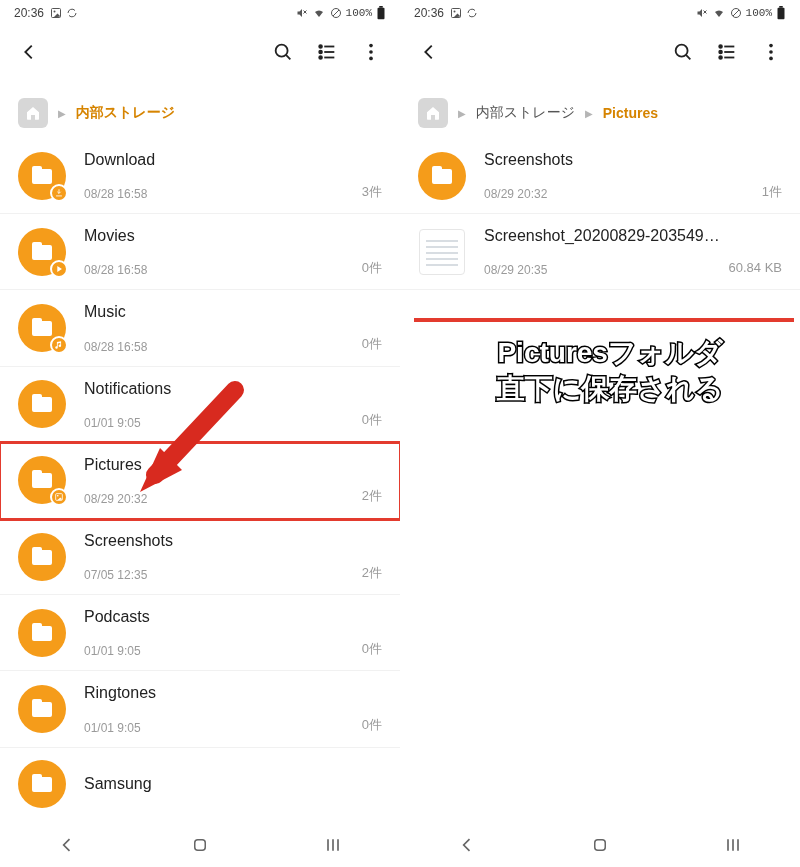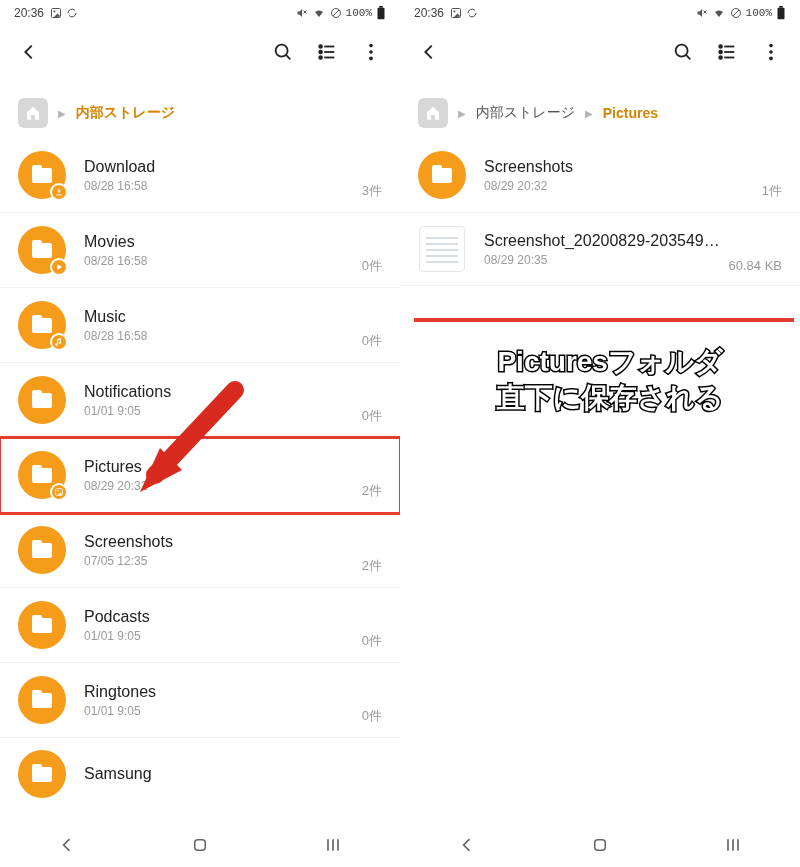--- a/index.html
+++ b/index.html
@@ -51,21 +51,21 @@
   
   .list { flex: 1; overflow: hidden; padding: 0 0 0 0; }
   .row {
     display: flex; align-items: center; padding: 12px 18px;
     border-bottom: 1px solid #f1f1f1;
     position: relative;
   }
   .row .icon-slot { width: 48px; height: 48px; display:flex; align-items:center; justify-content:center; margin-right: 18px; flex-shrink:0; }
   .row .texts { flex: 1; min-width: 0; }
   .row .title { font-size: 16px; color: #222; line-height: 1.2; white-space: nowrap; overflow: hidden; text-overflow: ellipsis; }
-  .row .sub { font-size: 12px; color: #9a9a9a; margin-top: 2px; }
+  .row .sub { font-size: 12px; color: #9a9a9a; margin-top: 18px; }
   .row .meta { font-size: 13px; color: #9a9a9a; margin-left: 8px; white-space: nowrap; margin-top: 32px; }
 
   .row.highlight { outline: 3px solid #e33b2e; outline-offset: -1px; }
 
   
   .folder {
     width: 48px; height: 48px; border-radius: 50%; background: #f59c1a;
     position: relative;
   }
   .folder::before {
@@ -471,18 +471,18 @@
       <filter id="s">
           <feDropShadow dx="0" dy="0" stdDeviation="0"></feDropShadow>
         </filter>
     </defs>
     <path d="M115 10 L35 95" stroke="#d82a1f" stroke-width="18" stroke-linecap="round"></path>
     <path d="M20 112 L62 90 L40 68 Z" fill="#d82a1f"></path>
   </svg>
 
   <div class="red-underline" style="left:414px; top:318px; width:380px;"></div>
 
-  <div class="annotation" style="left:440px; top:344px; width:340px;">
+  <div class="annotation" style="left:440px; top:335px; width:340px;">
     <div>Picturesフォルダ</div>
     <div>直下に保存される</div>
   </div>
 
 </div>
 
 </body></html>

